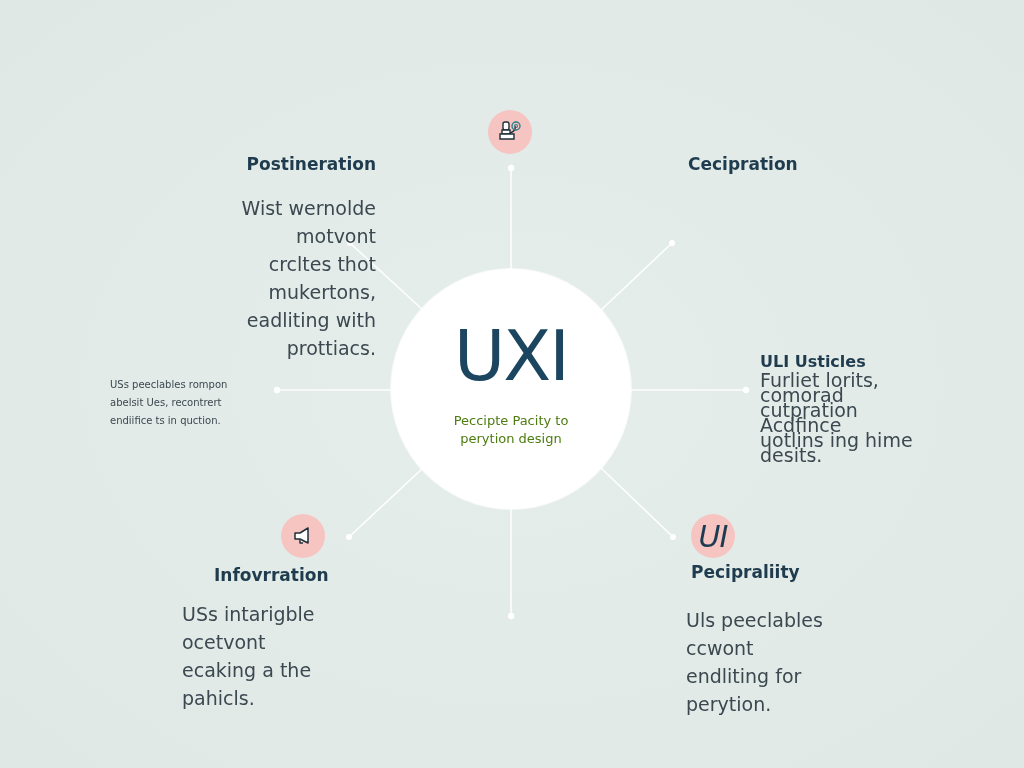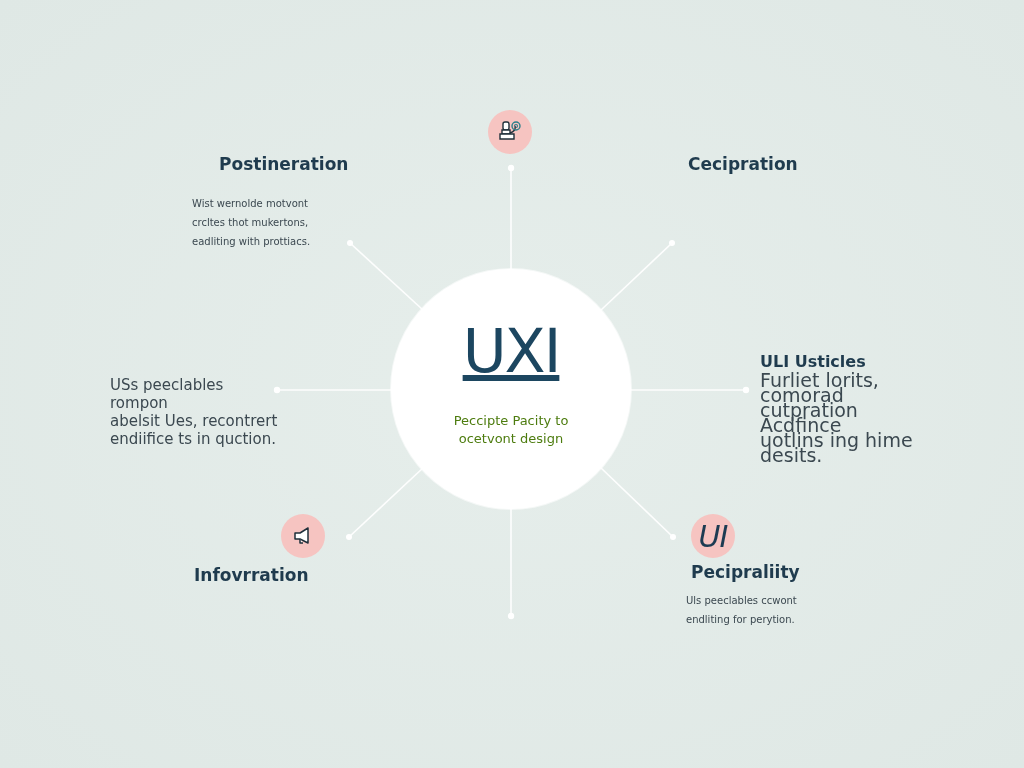--- a/index.html
+++ b/index.html
@@ -27,48 +27,47 @@
       left: 391px; top: 269px;
       width: 240px; height: 240px;
       border-radius: 50%;
       background: #ffffff;
       box-shadow: 0 0 0 1px rgba(255,255,255,0.6);
       text-align: center;
     }
     .hub-title {
       position: absolute;
       left: 0; right: 0; top: 52px;
-      font-size: 60px;
+      font-size: 70px;
       font-weight: 500;
       color: #1c4660;
       letter-spacing: -2px;
       line-height: 1;
-      text-decoration: underline;
     }
     .hub-sub {
       position: absolute;
       left: 0; right: 0; top: 143px;
       font-size: 13px;
       line-height: 18px;
       color: #4d7c0f;
     }
     .node {
       position: absolute;
       color: #1e3a4c;
     }
     .node-title {
       font-size: 17px;
       font-weight: bold;
       color: #1f3b4e;
       margin: 0 0 20px 0;
       white-space: nowrap;
     }
     .node-desc {
-      font-size: 10px;
-      line-height: 19px;
+      font-size: 19px;
+      line-height: 28px;
       color: #3b4850;
       white-space: pre-line;
     }
     .icon-badge {
       position: absolute;
       width: 44px; height: 44px;
       border-radius: 50%;
       background: #f6c4c1;
       display: flex;
       align-items: center;
@@ -115,50 +114,50 @@
       <circle cx="672" cy="243" r="3"></circle>
       <circle cx="349" cy="537" r="3"></circle>
       <circle cx="673" cy="537" r="3"></circle>
     </g>
   </svg>
 
   <div class="hub">
     <div class="hub-title">UXI</div>
     <div class="hub-sub">
       <div>Peccipte Pacity to</div>
-      <div>ocetvont design</div>
+      <div>perytion design</div>
     </div>
   </div>
 
   <div class="icon-badge" style="left:488px; top:110px;">
     <svg width="26" height="26" viewBox="0 0 26 26">
       <g fill="none" stroke="#1f2f3a" stroke-width="1.4">
         <rect x="6" y="3" width="6" height="8" rx="2" fill="#ffffff"></rect>
         <path d="M5 11 h8 v4 h-8 z" fill="#ffffff"></path>
         <path d="M3 15 h14 v5 h-14 z" fill="#ffffff"></path>
         <path d="M13 14 c4 -1 6 -4 5 -7"></path>
       </g>
       <circle cx="19" cy="7" r="4" fill="none" stroke="#2a7f8a" stroke-width="1.4"></circle>
       <path d="M17.5 7 a1.5 1.5 0 1 1 1.5 1.5" fill="none" stroke="#2a7f8a" stroke-width="1.1"></path>
     </svg>
   </div>
 
-  <div class="node" style="left:192px; top:154px; width:200px;">
+  <div class="node" style="left:176px; top:154px; width:200px;text-align:right;">
     <div class="node-title" style="margin-left:27px;">Postineration</div>
     <div class="node-desc">Wist wernolde motvont
 crcltes thot mukertons,
 eadliting with prottiacs.</div>
   </div>
 
   <div class="node" style="left:688px; top:154px; width:210px;">
     <div class="node-title">Cecipration</div>
   </div>
 
   <div class="node" style="left:110px; top:376px; width:170px;">
-    <div class="node-desc" style="font-size:15px; line-height:18px;">USs peeclables rompon
+    <div class="node-desc" style="font-size:10px; line-height:18px;">USs peeclables rompon
 abelsit Ues, recontrert
 endiifice ts in quction.</div>
   </div>
 
   <div class="node" style="left:760px; top:352px; width:180px;">
     <div class="node-title" style="margin-bottom:2px; font-size:16px;">ULI Usticles</div>
     <div class="node-desc" style="font-size:19px; line-height:15px;">Furliet lorits, comorad
 cutpration Acdfince
 uotlins ing hime desits.</div>
   </div>
@@ -166,24 +165,26 @@
   <div class="icon-badge" style="left:281px; top:514px;">
     <svg width="24" height="24" viewBox="0 0 24 24">
       <g fill="#ffffff" stroke="#1f2f3a" stroke-width="1.5" stroke-linejoin="round">
         <path d="M4 9 h5 l8 -5 v15 l-8 -4 h-5 z"></path>
         <path d="M9 15 v4 h3"></path>
       </g>
     </svg>
   </div>
 
   <div class="node" style="left:182px; top:565px; width:190px;">
-    <div class="node-title" style="margin-left:12px; margin-bottom:15px;">Infovrration</div>
+    <div class="node-title" style="margin-left:32px; margin-bottom:15px;">Infovrration</div>
+    <div class="node-desc">USs intarigble ocetvont
+ecaking a the pahicls.</div>
   </div>
 
   <div class="icon-badge ui-text" style="left:691px; top:514px;">UI</div>
 
   <div class="node" style="left:686px; top:562px; width:190px;">
-    <div class="node-title" style="margin-left:5px; margin-bottom:9px;">Pecipraliity</div>
+    <div class="node-title" style="margin-left:5px; margin-bottom:24px;">Pecipraliity</div>
     <div class="node-desc">Uls peeclables ccwont
 endliting for perytion.</div>
   </div>
 
 </div>
 
 </body></html>

